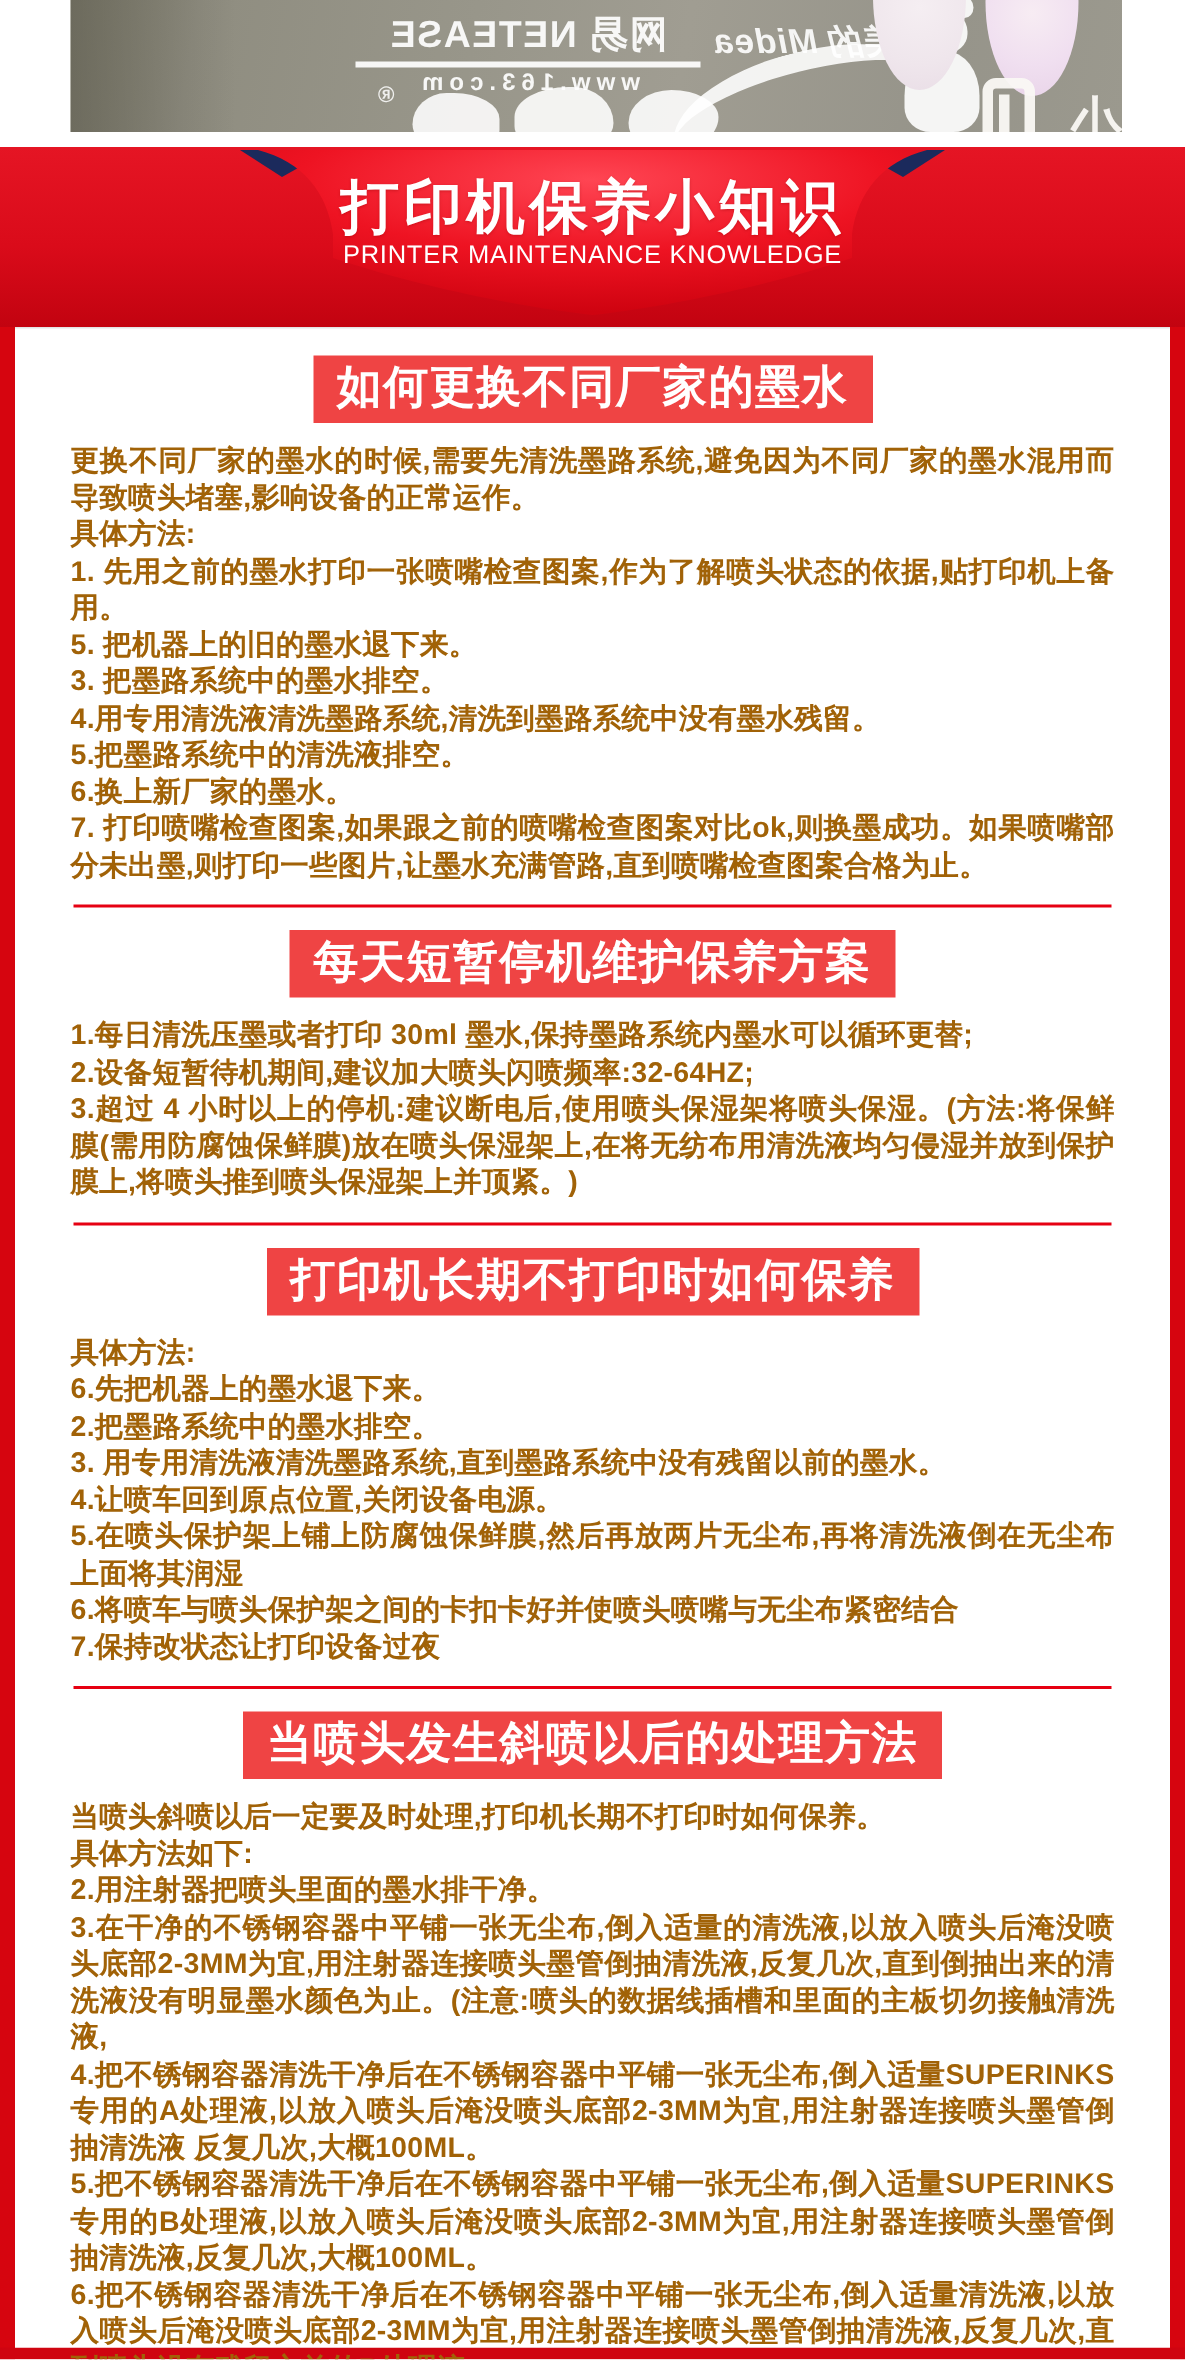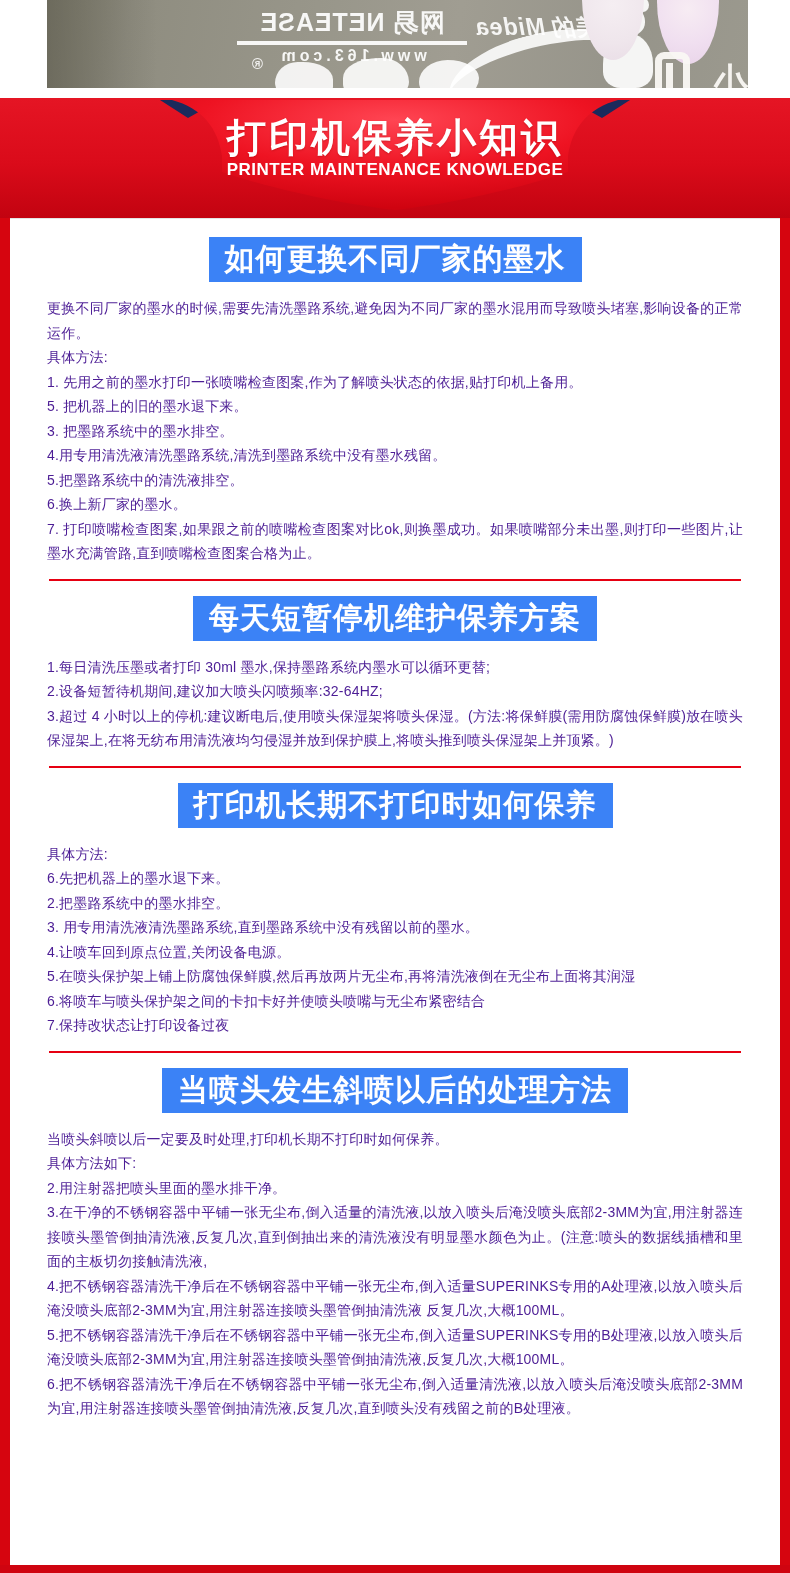--- a/index.html
+++ b/index.html
@@ -42,32 +42,32 @@
           border-radius:9px;margin-left:8px;position:relative;}
   .mi-box i{position:absolute;right:4px;top:4px;width:7px;height:36px;background:rgba(250,248,244,.95);}
 
   
   .banner{position:absolute;left:0;top:98px;width:790px;height:120px;
           background:linear-gradient(180deg,#e51524 0%,#da0b1a 55%,#c20310 100%);}
   .ribbon-svg{position:absolute;left:158px;top:0;width:474px;height:120px;}
   .banner-title{position:absolute;left:0;top:13px;width:100%;text-align:center;color:#fff;
                 font-size:39px;font-weight:bold;letter-spacing:3px;text-shadow:0 1px 2px rgba(140,0,0,.35);}
   .banner-sub{position:absolute;left:0;top:62px;width:100%;text-align:center;color:#fff;
-              font-size:17px;font-weight:bold;letter-spacing:.5px;}
+              font-size:17px;font-weight:normal;letter-spacing:.5px;}
 
   
   .frame{position:absolute;background:#d6050f;}
   .frame-left{left:0;top:218px;width:10px;height:1355px;}
   .frame-right{right:0;top:218px;width:10px;height:1355px;}
   .frame-bottom{left:0;bottom:0;width:790px;height:8px;background:#cf0410;}
   .content{position:absolute;left:10px;top:218px;width:770px;height:1347px;background:#fff;
            padding:18px 37px 0;box-sizing:border-box;border-top:1px solid #e4e4e4;}
-  .sec-title{display:table;margin:0 auto 14px;background:#3b82f6;color:#fff;
+  .sec-title{display:table;margin:0 auto 14px;background:#ef4444;color:#fff;
              font-size:30px;font-weight:bold;line-height:38px;padding:3px 16px 4px;letter-spacing:1px;}
-  .content p{margin:0;font-size:14px;line-height:24.5px;color:#4c1d95;font-weight:400;
+  .content p{margin:0;font-size:19px;line-height:24.5px;color:#a16207;font-weight:700;
              text-align:justify;letter-spacing:.2px;}
   hr.sep{border:none;border-top:2px solid #e60012;margin:13px 2px 15px;}
 </style>
 </head>
 <body>
 
 <div class="page">
 
   <div class="photo">
     <div class="shade"></div>

